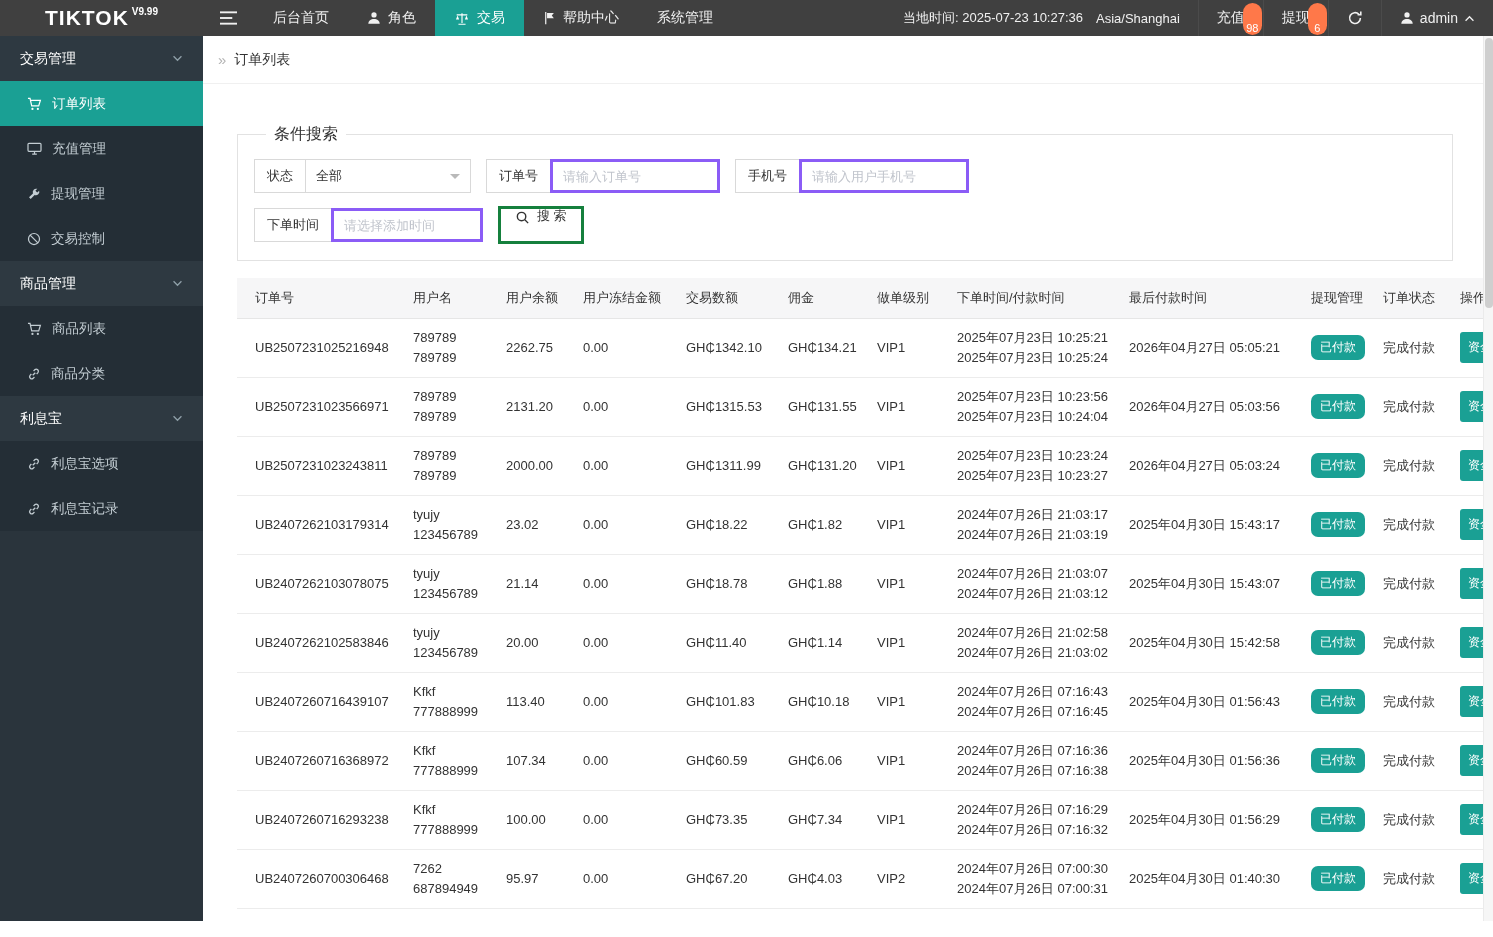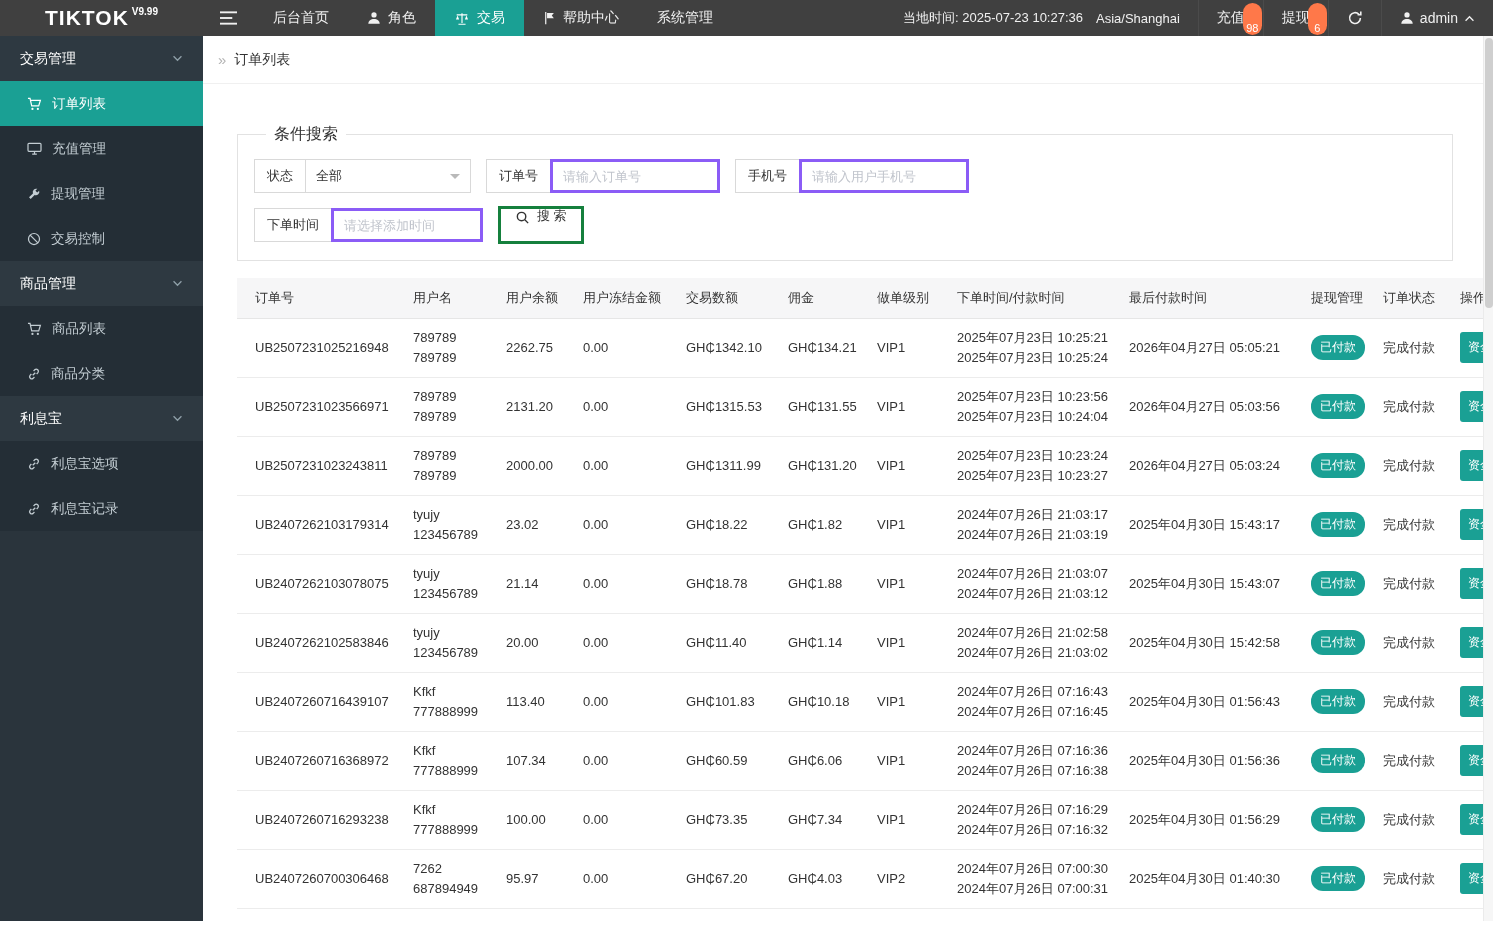--- a/index.html
+++ b/index.html
@@ -47,21 +47,21 @@
   .iselect{position:relative; border:1px solid #d9d9d9; margin-left:-1px; width:166px; line-height:32px; padding:0 24px 0 10px; font-size:13px; color:#333; cursor:pointer; background:#fff;}
   .iselect::after{content:""; position:absolute; right:10px; top:14px; border:5px solid transparent; border-top-color:#b9b9b9;}
   .search-btn{display:inline-flex; align-items:flex-end; gap:7px; height:34px; padding:16px 14px; border:3px solid #15803d; background:#fff; font-size:13px; color:#333; cursor:pointer;}
 
   
   .table-wrap{margin:17px 0 0 34px; width:1253px; overflow:hidden;}
   table.orders{border-collapse:collapse; table-layout:fixed; width:1295px; font-size:13px; color:#333;}
   table.orders th{height:40px; background:#f6f6f7; border-bottom:1px solid #e6e6e6; font-weight:400; text-align:left; padding:0 4px 0 18px; color:#353535; white-space:nowrap; overflow:hidden;}
   table.orders td{height:59px; border-bottom:1px solid #ececec; padding:0 4px 0 18px; vertical-align:middle; white-space:nowrap; overflow:hidden;}
   .l{line-height:20px;}
-  .badge{display:inline-block; background:var(--accent); color:#fff; font-size:12px; padding:4px 9px; border-radius:12px;}
+  .badge{display:inline-block; background:var(--accent); color:#fff; font-size:12px; padding:4px 9px; border-radius:7px;}
   .badge:empty{display:none;}
   .btn-action{display:inline-block; background:var(--accent); color:#fff; font-size:12px; padding:7px 8px; border-radius:3px; cursor:pointer; white-space:nowrap;}
   .btn-action:empty{display:none;}
 
   
   .vscroll{position:absolute; top:0; right:0; width:10px; height:885px; background:#f6f6f6; border-left:1px solid #ebebeb; z-index:5;}
   .vscroll .thumb{position:absolute; top:2px; left:1px; width:8px; height:270px; background:#cfcfcf; border-radius:4px;}
 
   svg{display:block;}
 </style>

